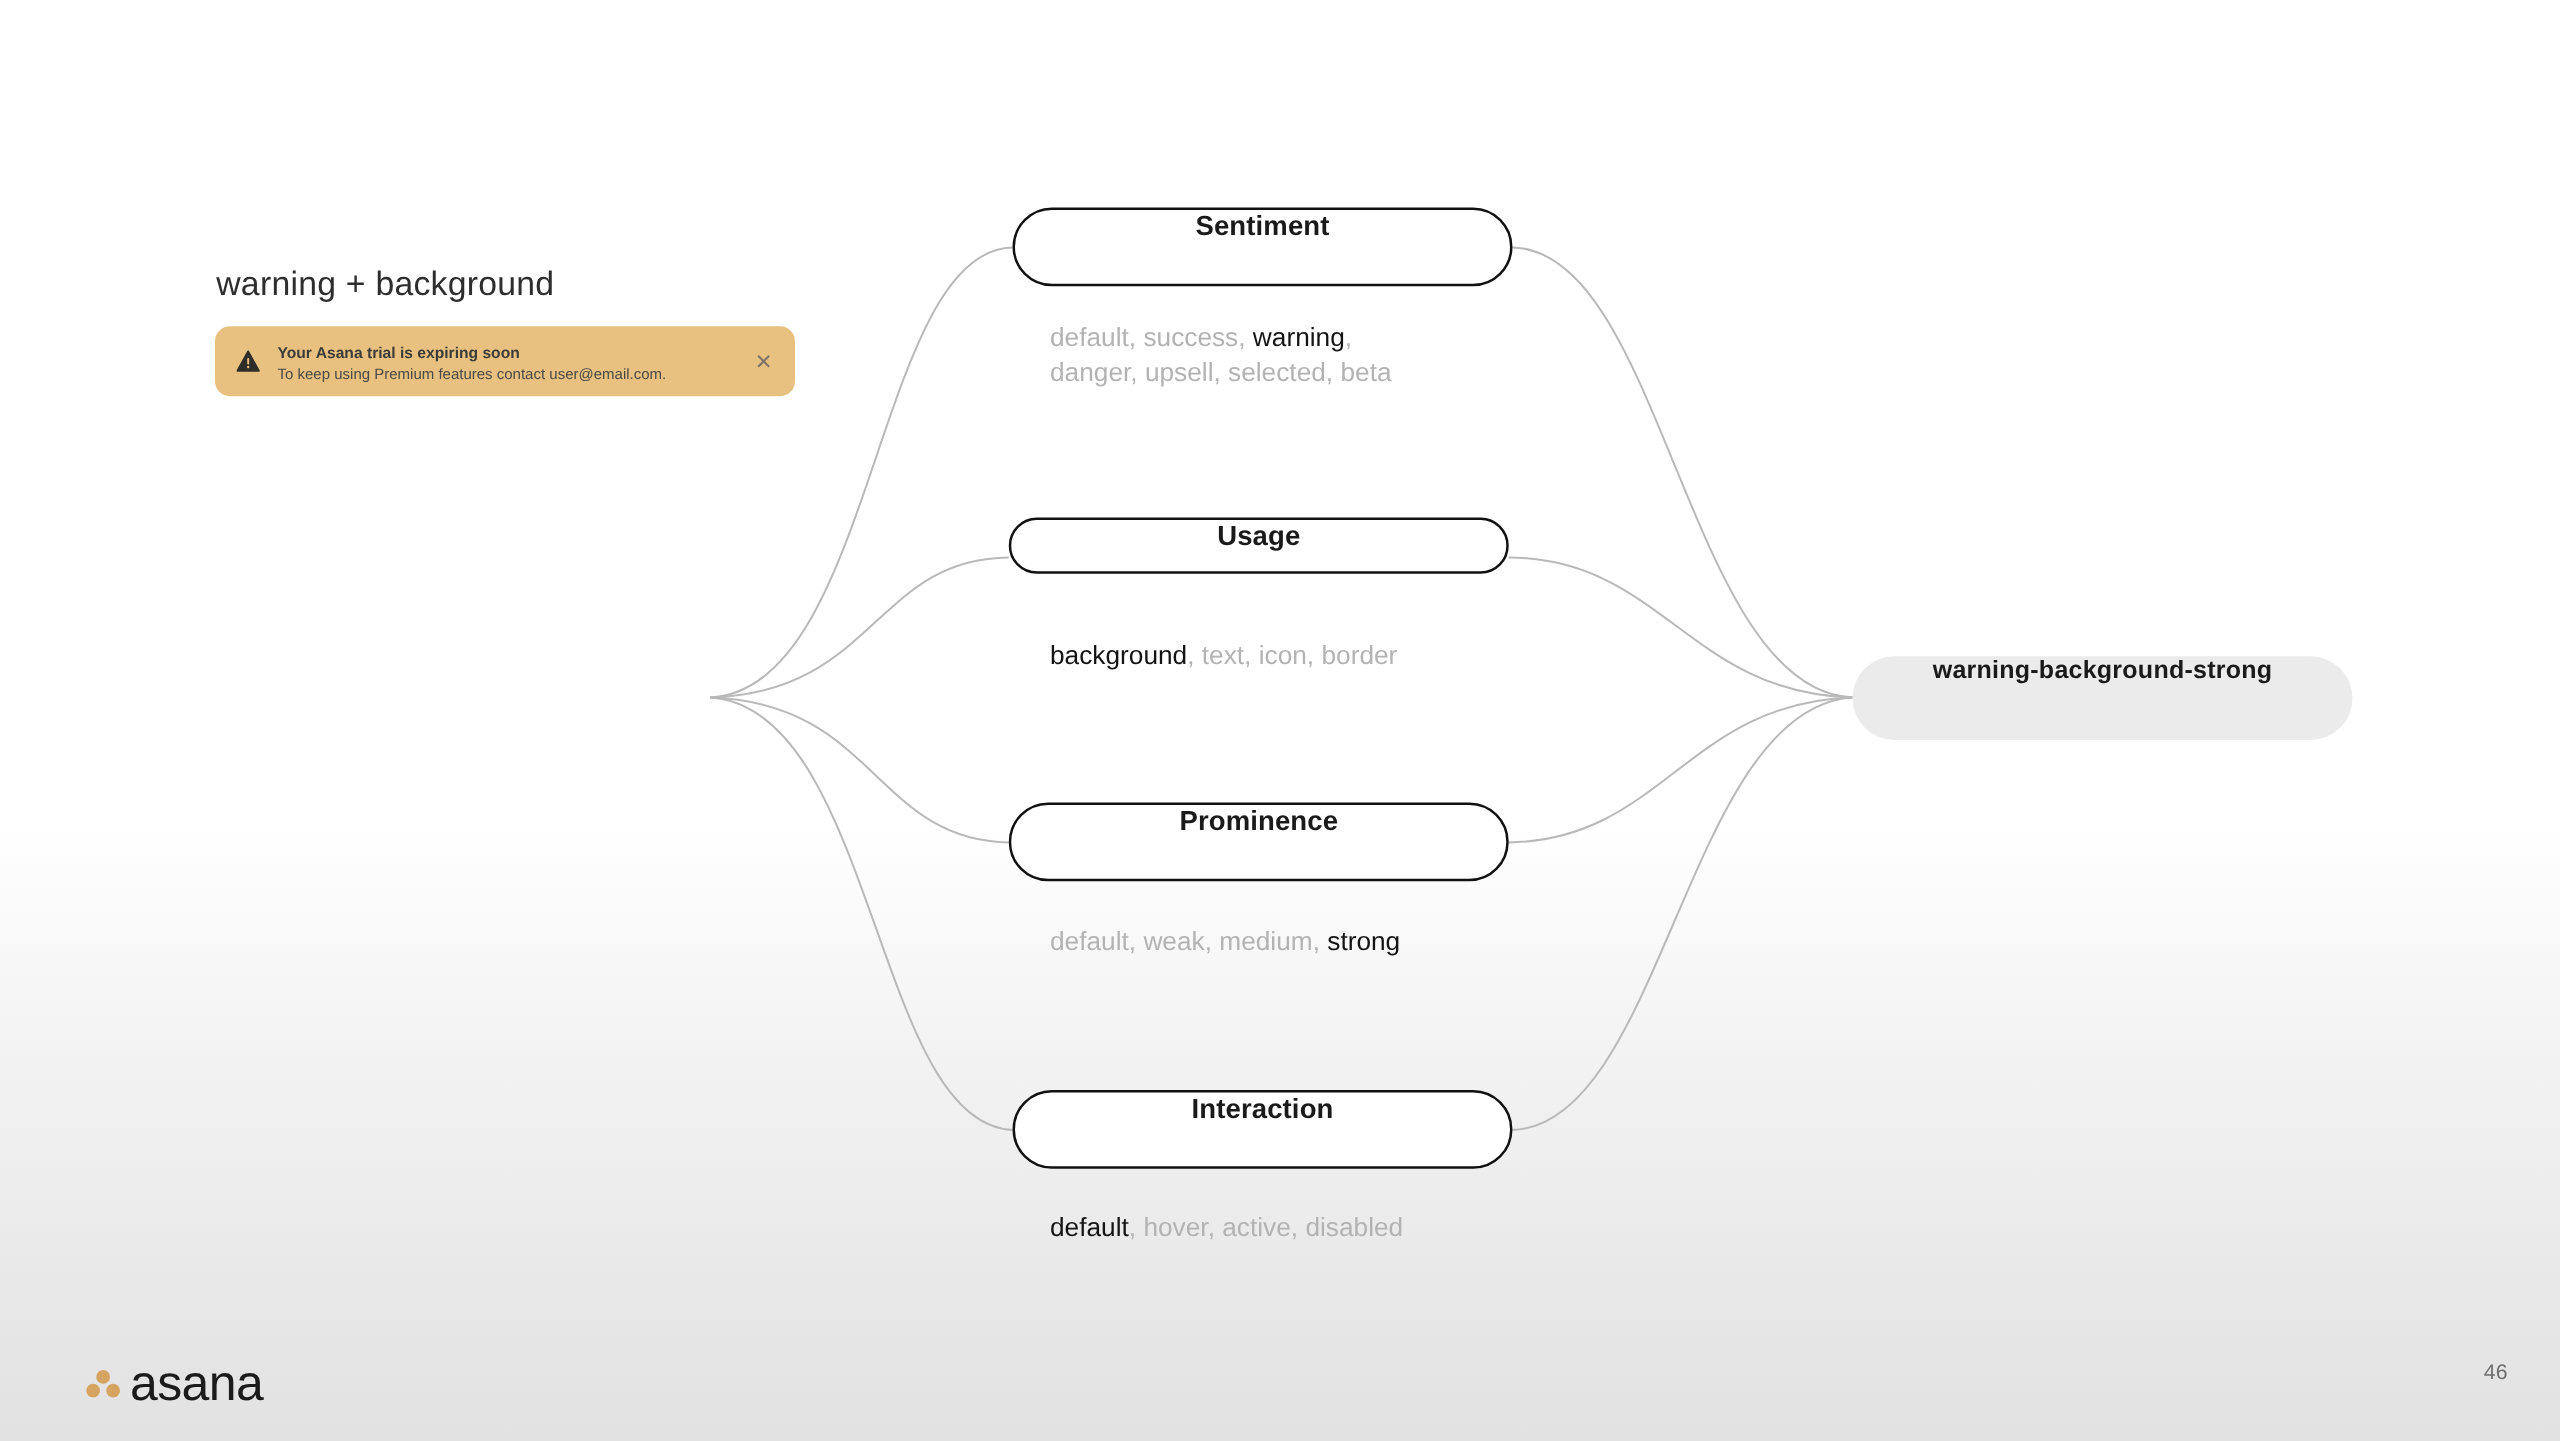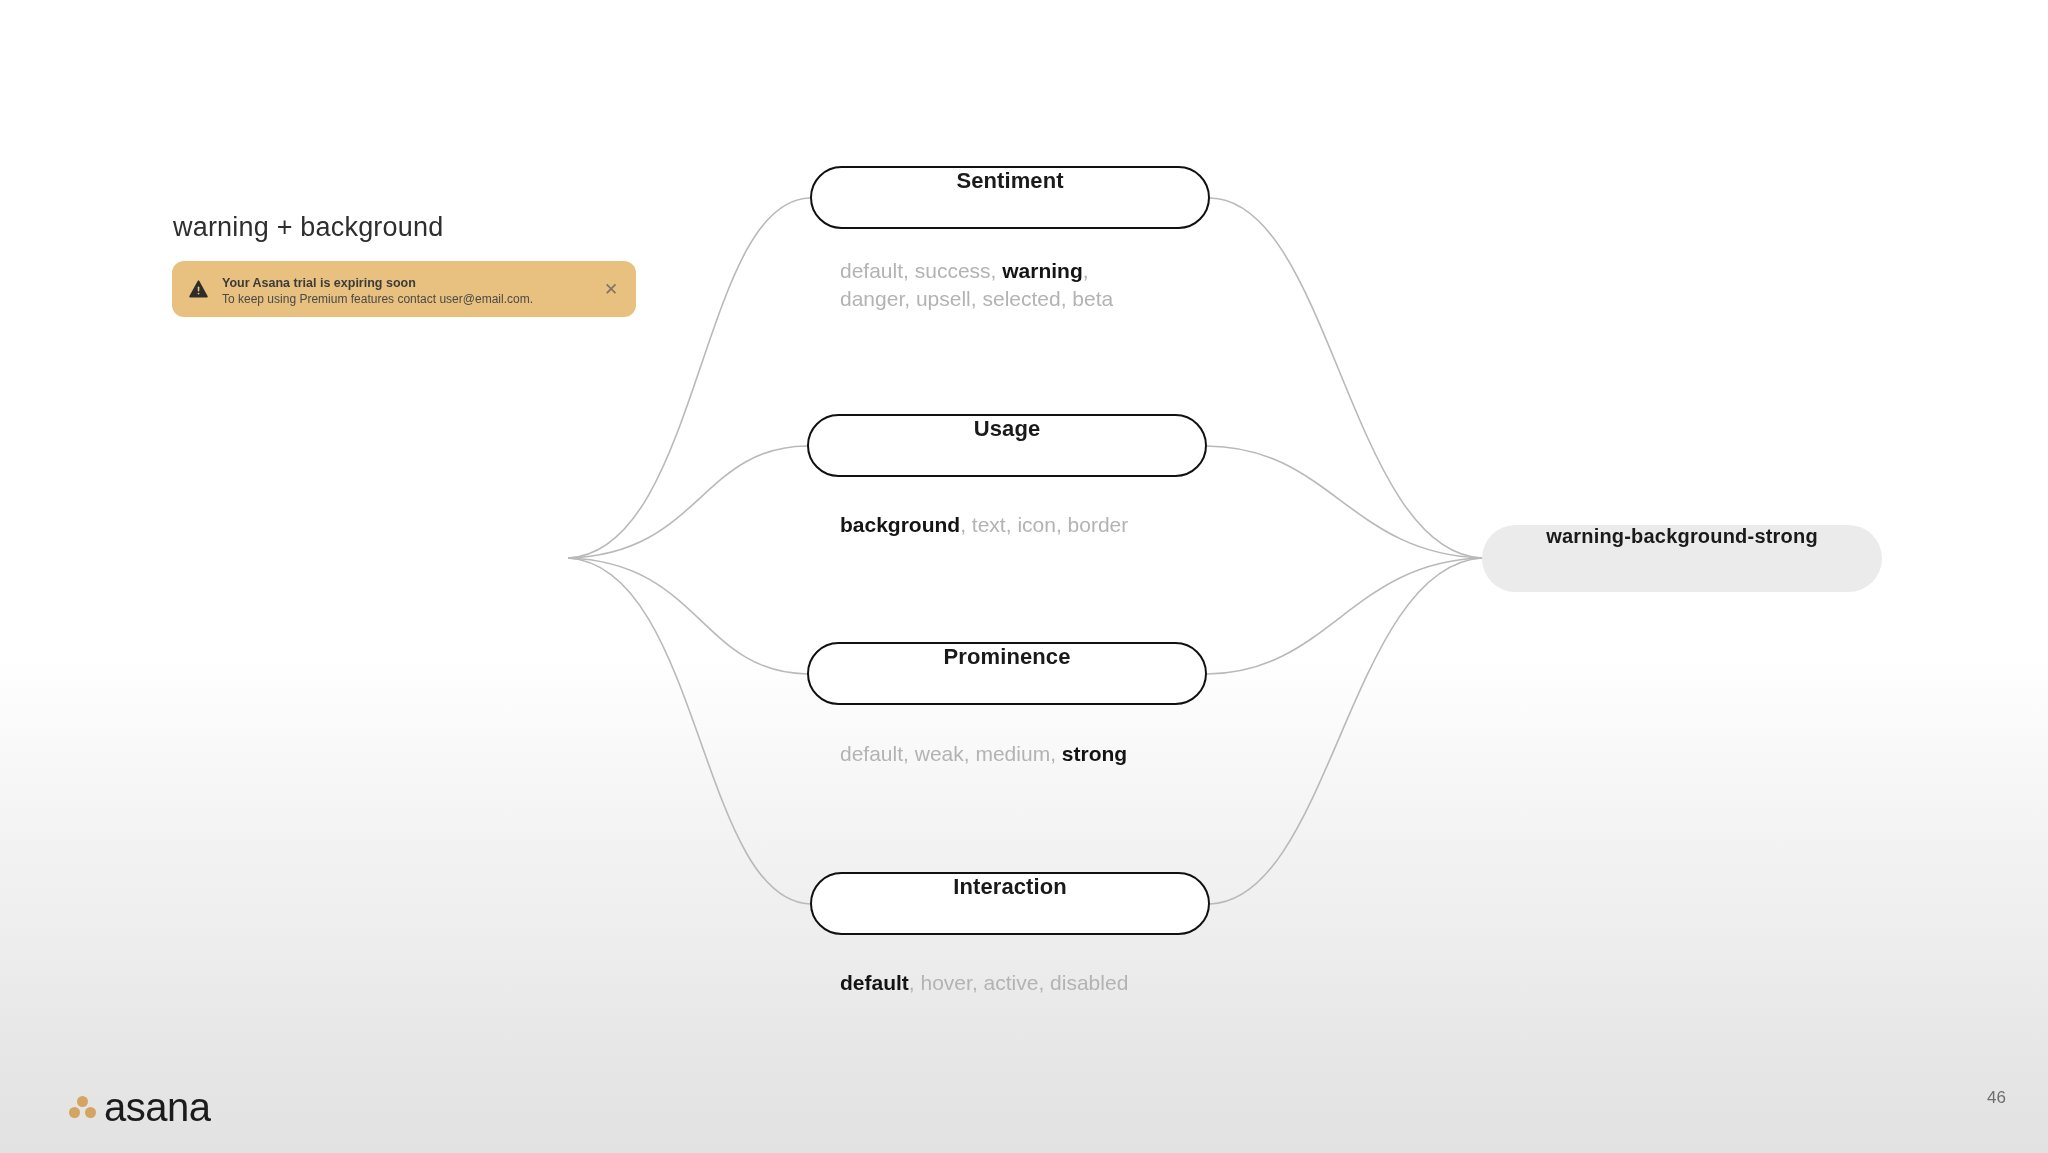--- a/index.html
+++ b/index.html
@@ -123,21 +123,21 @@
   .node-attr {
     background: #ffffff;
     border: 2.5px solid #111111;
     border-radius: 60px;
     color: #1a1a1a;
     font-size: 22px;
     font-weight: bold;
     letter-spacing: 0.1px;
   }
   .node-sentiment   { left: 810px; top: 166px; width: 400px; height: 63px; }
-  .node-usage       { left: 807px; top: 414px; width: 400px; height: 63px; }
+  .node-usage       { left: 807px; top: 414px; width: 400px; height: 45px; }
   .node-prominence  { left: 807px; top: 642px; width: 400px; height: 63px; }
   .node-interaction { left: 810px; top: 872px; width: 400px; height: 63px; }
 
   .node-result {
     left: 1482px;
     top: 525px;
     width: 400px;
     height: 67px;
     background: #ebebeb;
     border-radius: 34px;
@@ -150,21 +150,21 @@
   
   .options {
     position: absolute;
     font-size: 21px;
     color: #b3b3b3;
     line-height: 1.35;
     white-space: nowrap;
   }
   .options b {
     color: #141414;
-    font-weight: bold;
+    font-weight: normal;
   }
   .opt-sentiment   { left: 840px; top: 257px; }
   .opt-usage       { left: 840px; top: 511px; }
   .opt-prominence  { left: 840px; top: 740px; }
   .opt-interaction { left: 840px; top: 969px; }
 
   
   .footer-logo {
     position: absolute;
     left: 68px;

